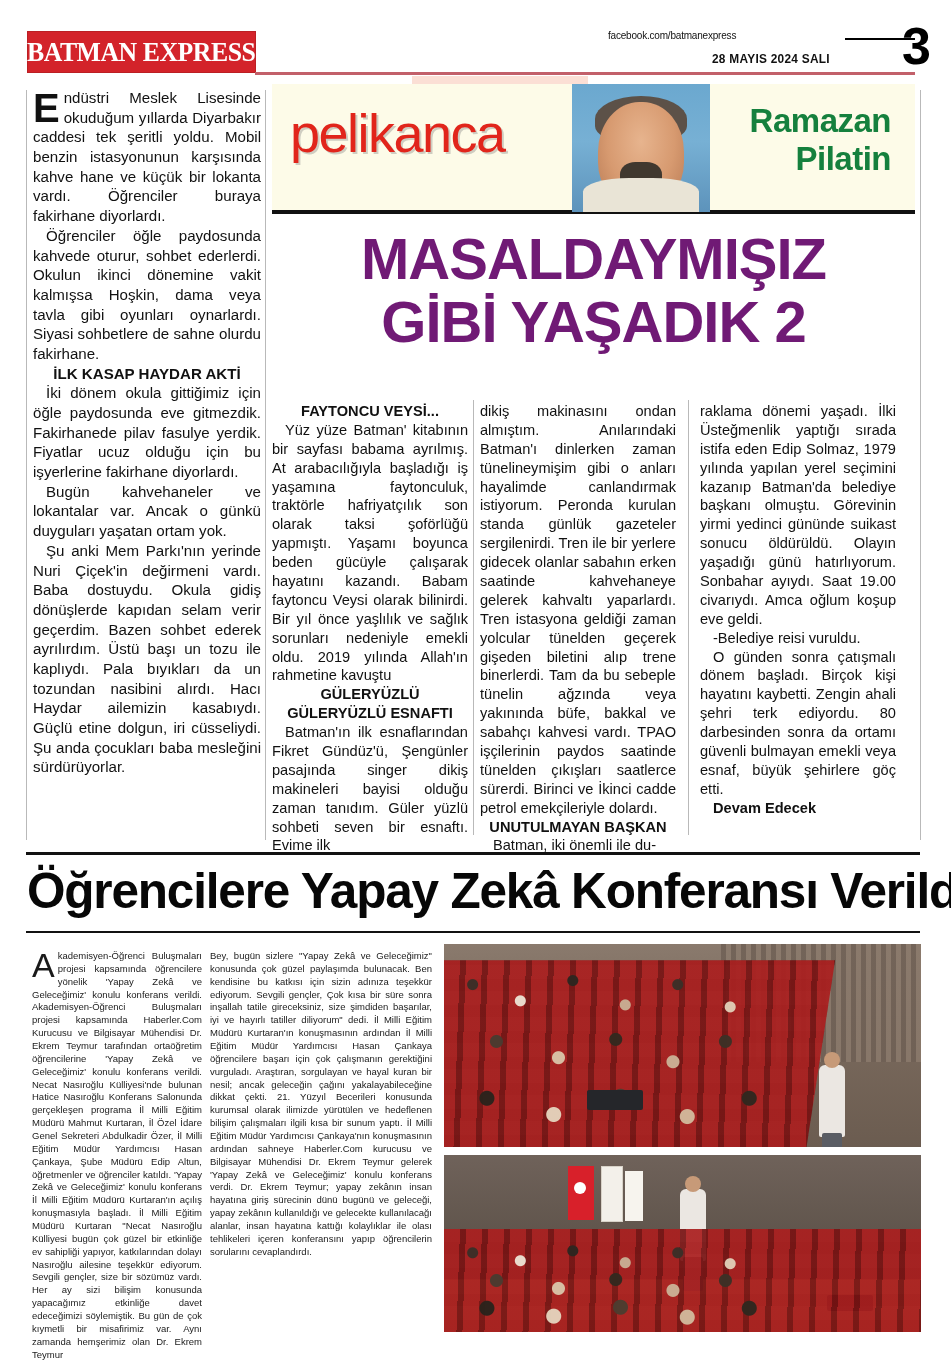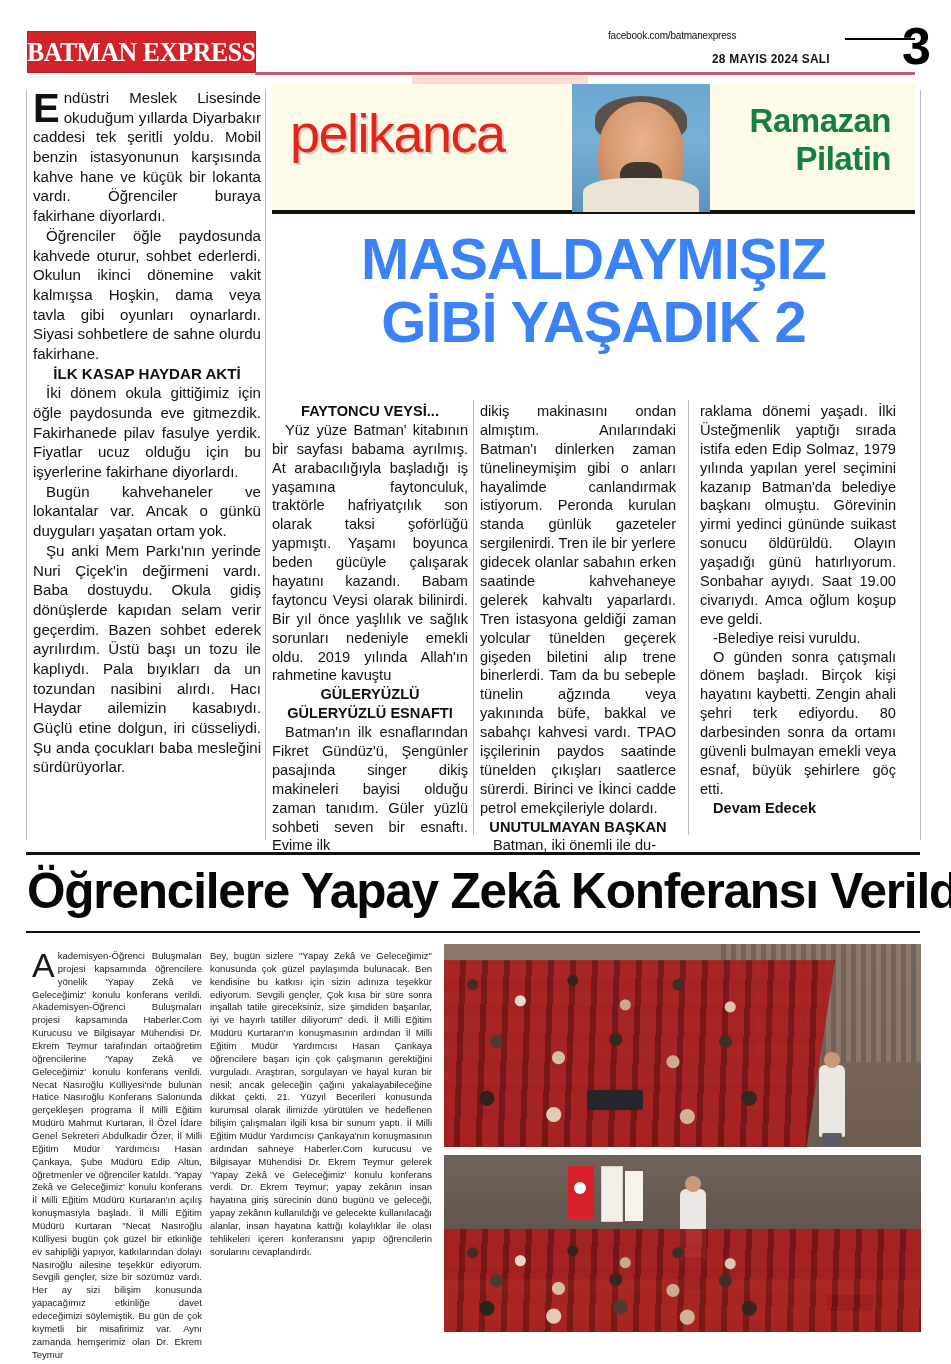--- a/index.html
+++ b/index.html
@@ -106,21 +106,21 @@
     position:absolute; right:24px; top:18px; width:210px;
     text-align:right; font-size:33px; font-weight:bold; line-height:1.15;
     color:#15803d; letter-spacing:-0.5px;
   }
 
   
   .main-headline {
     position:absolute; left:272px; top:228px; width:643px;
     text-align:center;
     font-size:58px; font-weight:bold; line-height:1.08;
-    letter-spacing:-1px; color:#3b82f6;
+    letter-spacing:-1px; color:#701a75;
     font-family:"Liberation Sans", sans-serif;
   }
 
   
   .col { position:absolute; text-align:justify; color:#111; }
   .col p { margin:0 0 0 0; text-indent:13px; }
   .col p.noind { text-indent:0; }
   .sub { font-weight:bold; text-align:center; text-indent:0 !important; margin:3px 0 1px; }
 
   .col-1 {

